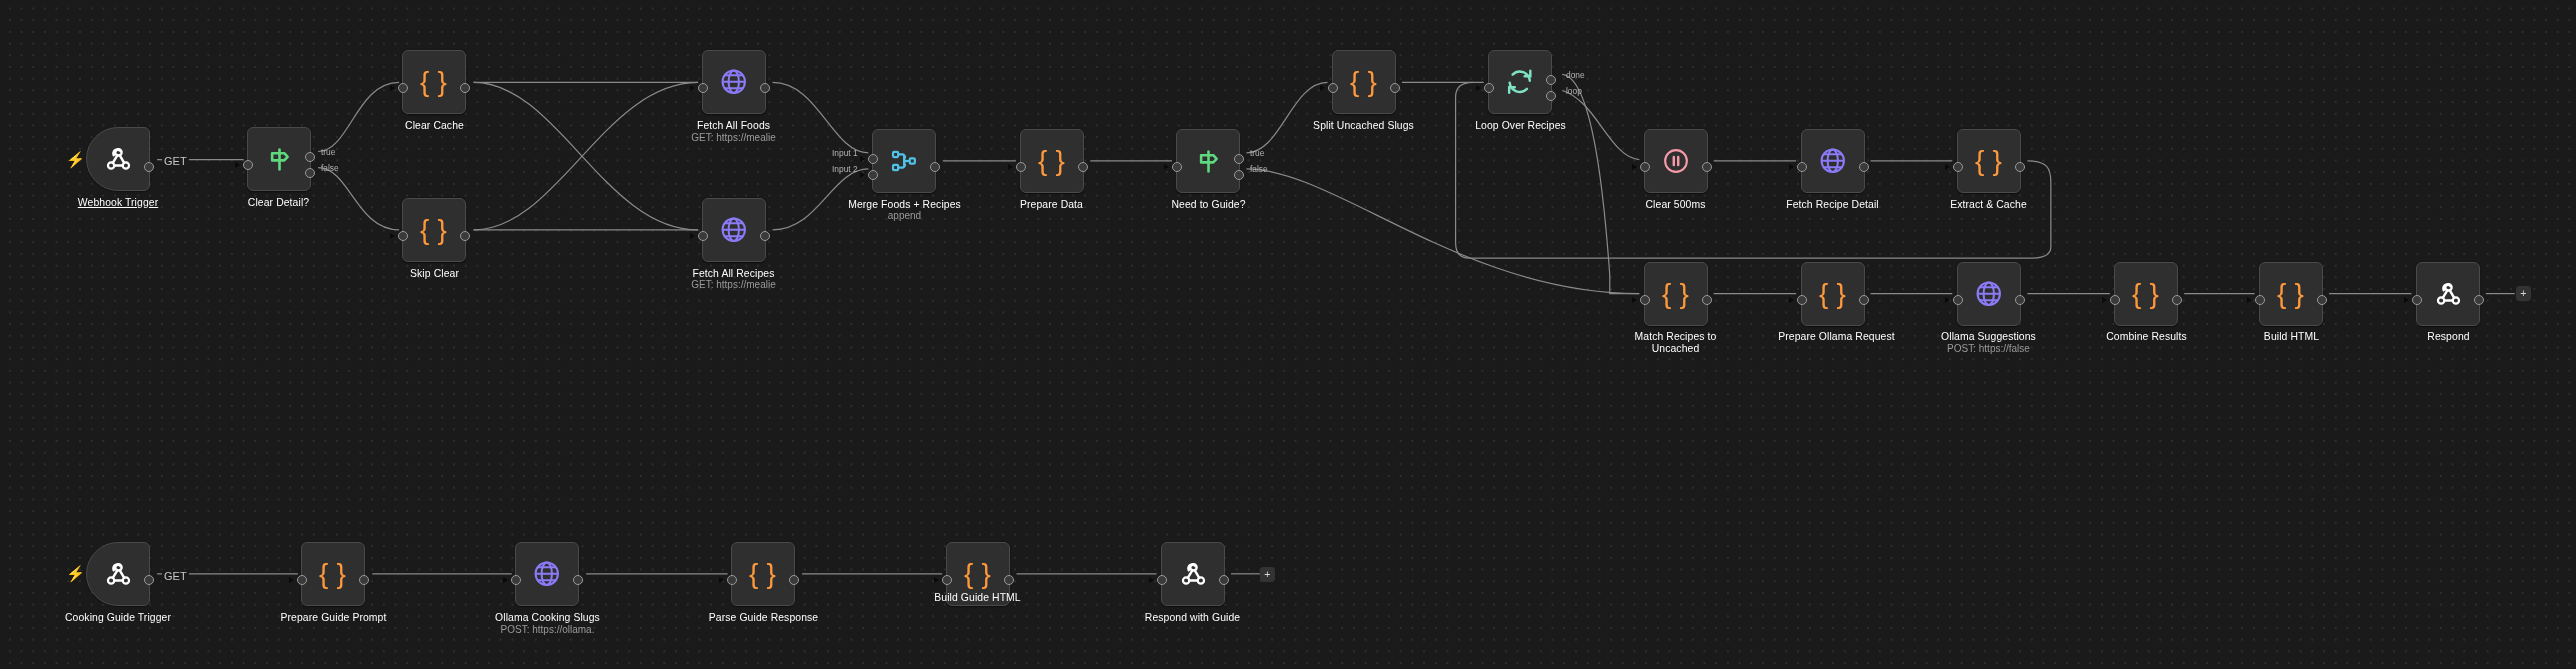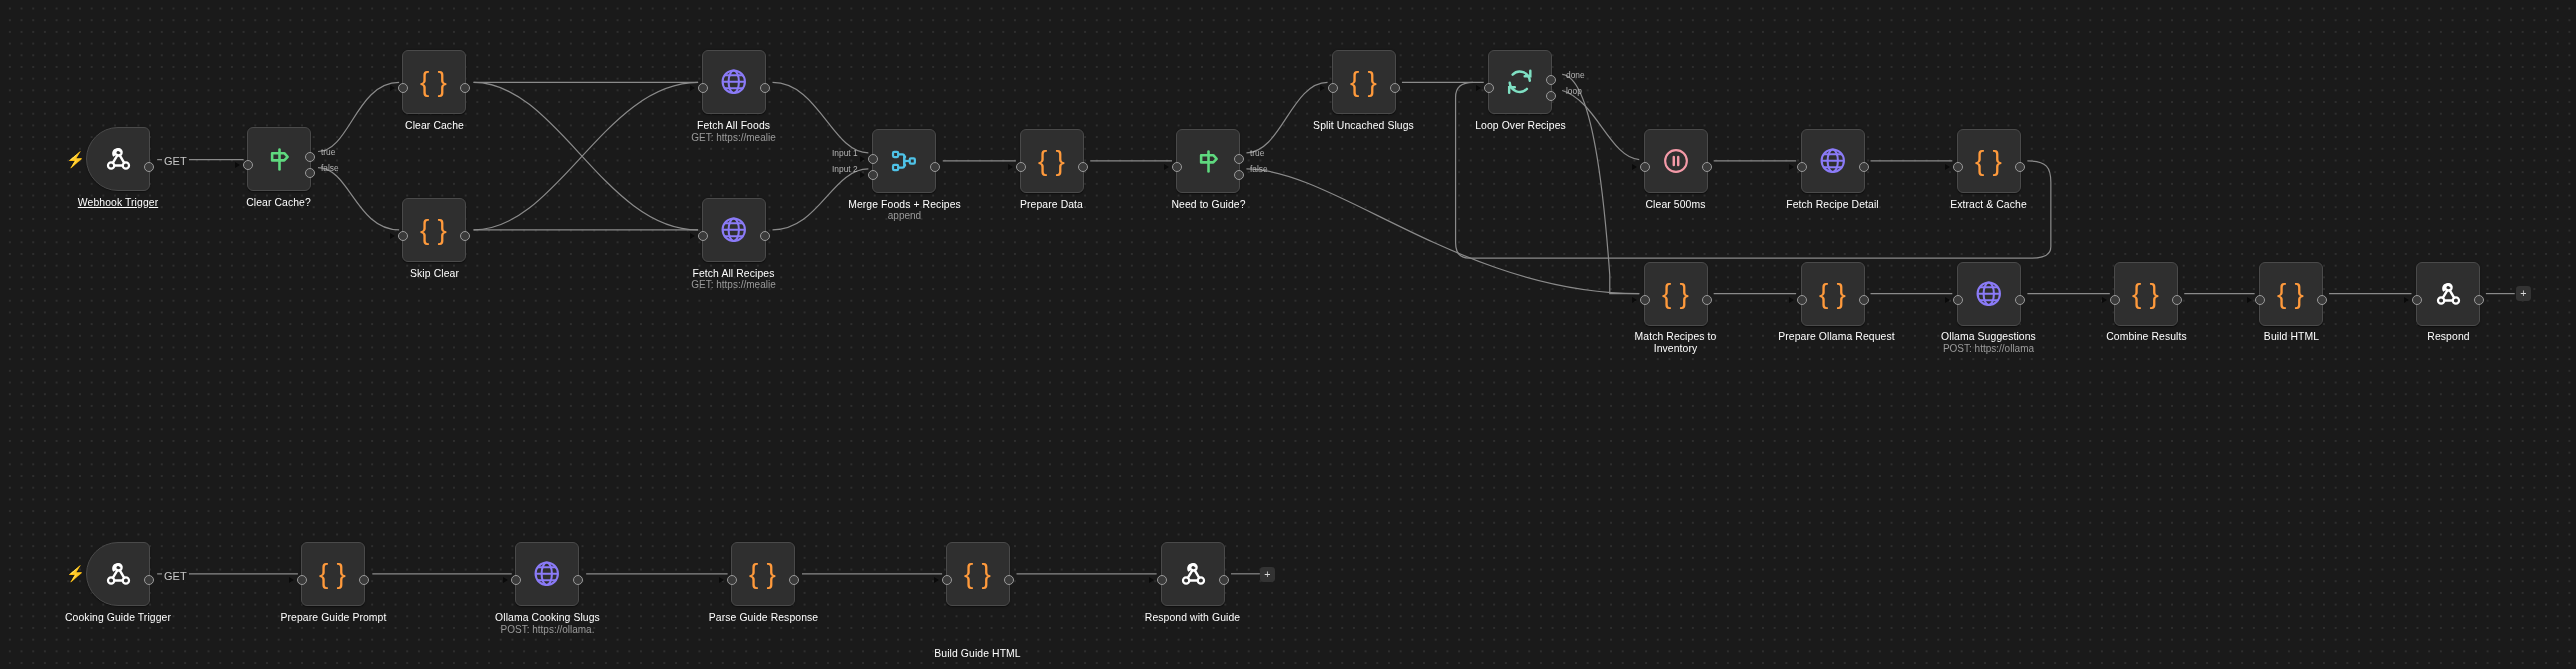--- a/index.html
+++ b/index.html
@@ -202,21 +202,21 @@
           <svg class="glyph" width="31" height="31" viewBox="0 0 24 24" fill="none" stroke="#5fd97f" stroke-width="2" stroke-linejoin="round" stroke-linecap="round">
         <path d="M12 4.2v15.6"></path>
         <path d="M6.3 7.1h9.4l2.6 2.8-2.6 2.8H6.3z"></path>
       </svg>
         </span>
         <span class="arrowhead" style="top:34px"></span>
        <span class="port in" style="top:32px"></span>
         <span class="port out" style="top:24px"></span>
         <span class="port out" style="top:40px"></span>
       </div>
-      <div class="node-label" style="left: 186px; top: 197px; width: 185px;">Clear Cache?</div>
+      <div class="node-label" style="left: 186px; top: 197px; width: 185px;">Clear Detail?</div>
       <div class="node" style="left: 402px; top: 50px;">
         <span><span class="codeglyph" style="color:#ff9a3c">{ }</span></span>
         <span class="arrowhead" style="top:34px"></span>
        <span class="port in" style="top:32px"></span>
         <span class="port out" style="top:32px"></span>
       </div>
       <div class="node-label" style="left: 342px; top: 120px; width: 185px;">Clear Cache</div>
       <div class="node" style="left: 402px; top: 198px;">
         <span><span class="codeglyph" style="color:#ff9a3c">{ }</span></span>
         <span class="arrowhead" style="top:34px"></span>
@@ -345,42 +345,42 @@
         <span class="port out" style="top:32px"></span>
       </div>
       <div class="node-label" style="left: 1896px; top: 199px; width: 185px;">Extract &amp; Cache</div>
       <div class="node" style="left: 1644px; top: 262px;">
         <span><span class="codeglyph" style="color:#ff9a3c">{ }</span></span>
         <span class="arrowhead" style="top:34px"></span>
        <span class="port in" style="top:32px"></span>
         <span class="port out" style="top:32px"></span>
       </div>
       <div class="node-label" style="left: 1583px; top: 331px; width: 185px;">Match Recipes to</div>
-      <div class="node-label" style="left: 1583px; top: 343px; width: 185px;">Inventory</div>
+      <div class="node-label" style="left: 1583px; top: 343px; width: 185px;">Uncached</div>
       <div class="node" style="left: 1801px; top: 262px;">
         <span><span class="codeglyph" style="color:#ff9a3c">{ }</span></span>
         <span class="arrowhead" style="top:34px"></span>
        <span class="port in" style="top:32px"></span>
         <span class="port out" style="top:32px"></span>
       </div>
       <div class="node-label" style="left: 1744px; top: 331px; width: 185px;">Prepare Ollama Request</div>
       <div class="node" style="left: 1957px; top: 262px;">
         <span>
           <svg class="glyph" width="29.5" height="29.5" viewBox="0 0 24 24" fill="none" stroke="#8b7bf7" stroke-width="1.7">
         <circle cx="12" cy="12" r="9.1"></circle>
         <ellipse cx="12" cy="12" rx="4.2" ry="9.1"></ellipse>
         <path d="M2.9 12h18.2M4.3 6.7h15.4M4.3 17.3h15.4"></path>
       </svg>
         </span>
         <span class="arrowhead" style="top:34px"></span>
        <span class="port in" style="top:32px"></span>
         <span class="port out" style="top:32px"></span>
       </div>
       <div class="node-label" style="left: 1896px; top: 331px; width: 185px;">Ollama Suggestions</div>
-      <div class="node-sub" style="left: 1896px; top: 344px; width: 185px;">POST: https://ollama</div>
+      <div class="node-sub" style="left: 1896px; top: 344px; width: 185px;">POST: https://false</div>
       <div class="node" style="left: 2114px; top: 262px;">
         <span><span class="codeglyph" style="color:#ff9a3c">{ }</span></span>
         <span class="arrowhead" style="top:34px"></span>
        <span class="port in" style="top:32px"></span>
         <span class="port out" style="top:32px"></span>
       </div>
       <div class="node-label" style="left: 2054px; top: 331px; width: 185px;">Combine Results</div>
       <div class="node" style="left: 2259px; top: 262px;">
         <span><span class="codeglyph" style="color:#ff9a3c">{ }</span></span>
         <span class="arrowhead" style="top:34px"></span>
@@ -448,21 +448,21 @@
        <span class="port in" style="top:32px"></span>
         <span class="port out" style="top:32px"></span>
       </div>
       <div class="node-label" style="left: 671px; top: 612px; width: 185px;">Parse Guide Response</div>
       <div class="node" style="left: 946px; top: 542px;">
         <span><span class="codeglyph" style="color:#ff9a3c">{ }</span></span>
         <span class="arrowhead" style="top:34px"></span>
        <span class="port in" style="top:32px"></span>
         <span class="port out" style="top:32px"></span>
       </div>
-      <div class="node-label" style="left: 885px; top: 648px; width: 185px;">Build Guide HTML</div>
+      <div class="node-label" style="left: 885px; top: 592px; width: 185px;">Build Guide HTML</div>
       <div class="node" style="left: 1161px; top: 542px;">
         <span>
           <svg class="glyph" width="31" height="31" viewBox="0 0 24 24" fill="#ffffff">
         <path d="M10.5 3.2a4.2 4.2 0 0 0-2.6 6.6l1.9-1.1a2 2 0 1 1 3.5-1.9l1.9-1.1a4.2 4.2 0 0 0-4.7-2.5z"></path>
         <circle cx="12" cy="6.6" r="2.45" fill="none" stroke="#ffffff" stroke-width="1.7"></circle>
         <circle cx="6.3" cy="16.6" r="2.45" fill="none" stroke="#ffffff" stroke-width="1.7"></circle>
         <circle cx="17.7" cy="16.6" r="2.45" fill="none" stroke="#ffffff" stroke-width="1.7"></circle>
         <path d="M11.2 8.6 7.6 14.6" stroke="#ffffff" stroke-width="1.9" fill="none" stroke-linecap="round"></path>
         <path d="M12.9 8.6l3.5 6.0" stroke="#ffffff" stroke-width="1.9" fill="none" stroke-linecap="round"></path>
         <path d="M8.8 16.6h6.4" stroke="#ffffff" stroke-width="1.9" fill="none" stroke-linecap="round"></path>

